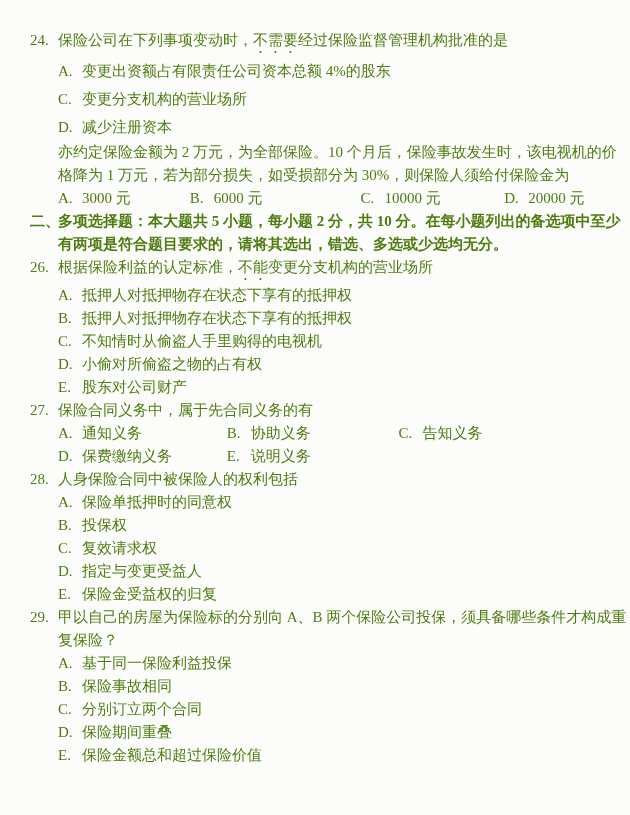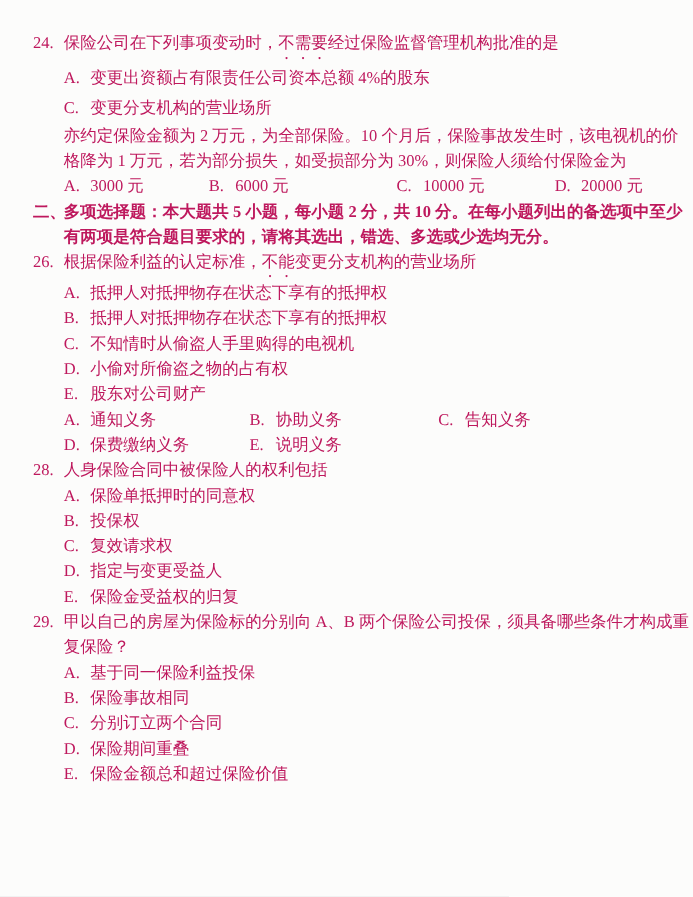--- a/index.html
+++ b/index.html
@@ -8,21 +8,21 @@
     background: #e9e9e9;
   }
   .page {
     position: relative;
     width: 630px;
     height: 815px;
     background: #fcfcfb;
     overflow: hidden;
     font-family: "Liberation Serif", "DejaVu Serif", serif;
     font-size: 15px;
-    color: #be185d;
+    color: #4d7c0f;
     box-sizing: border-box;
     padding: 26px 22px 0 30px;
   }
   .question, .section-head {
     position: relative;
     padding-left: 28px;
     line-height: 23px;
   }
   .lh-lg { line-height: 28px; }
   .qnum {
@@ -57,20 +57,21 @@
 <body>
 
 <div class="page">
 
   <div class="question lh-lg">
     <div class="stem-line">
       <span class="qnum">24.</span><span>保险公司在下列事项变动时，</span><span class="emph">不需要</span><span>经过保险监督管理机构批准的是</span>
     </div>
     <div class="opt"><span class="opt-label">A.</span><span>变更出资额占有限责任公司资本总额 4%的股东</span></div>
     <div class="opt"><span class="opt-label">C.</span><span>变更分支机构的营业场所</span></div>
+    <div class="opt"><span class="opt-label">D.</span><span>减少注册资本</span></div>
   </div>
 
   <div class="question">
     <div class="stem-line">亦约定保险金额为 2 万元，为全部保险。10 个月后，保险事故发生时，该电视机的价</div>
     <div class="stem-line">格降为 1 万元，若为部分损失，如受损部分为 30%，则保险人须给付保险金为</div>
     <div class="opt-row">
       <span class="opt-cell w128"><span class="opt-label">A.</span><span>3000 元</span></span>
       <span class="opt-cell w135"><span class="opt-label">B.</span><span>6000 元</span></span>
       <span class="opt-cell w140"><span class="opt-label">C.</span><span>10000 元</span></span>
       <span class="opt-cell"><span class="opt-label">D.</span><span>20000 元</span></span>
@@ -89,20 +90,23 @@
       <span class="qnum">26.</span><span>根据保险利益的认定标准，</span><span class="emph">不能</span><span>变更分支机构的营业场所</span>
     </div>
     <div class="opt"><span class="opt-label">A.</span><span>抵押人对抵押物存在状态下享有的抵押权</span></div>
     <div class="opt"><span class="opt-label">B.</span><span>抵押人对抵押物存在状态下享有的抵押权</span></div>
     <div class="opt"><span class="opt-label">C.</span><span>不知情时从偷盗人手里购得的电视机</span></div>
     <div class="opt"><span class="opt-label">D.</span><span>小偷对所偷盗之物的占有权</span></div>
     <div class="opt"><span class="opt-label">E.</span><span>股东对公司财产</span></div>
   </div>
 
   <div class="question">
+    <div class="stem-line">
+      <span class="qnum">27.</span><span>保险合同义务中，属于先合同义务的有</span>
+    </div>
     <div class="opt-row">
       <span class="opt-cell w165"><span class="opt-label">A.</span><span>通知义务</span></span>
       <span class="opt-cell w168"><span class="opt-label">B.</span><span>协助义务</span></span>
       <span class="opt-cell"><span class="opt-label">C.</span><span>告知义务</span></span>
     </div>
     <div class="opt-row">
       <span class="opt-cell w165"><span class="opt-label">D.</span><span>保费缴纳义务</span></span>
       <span class="opt-cell"><span class="opt-label">E.</span><span>说明义务</span></span>
     </div>
   </div>

